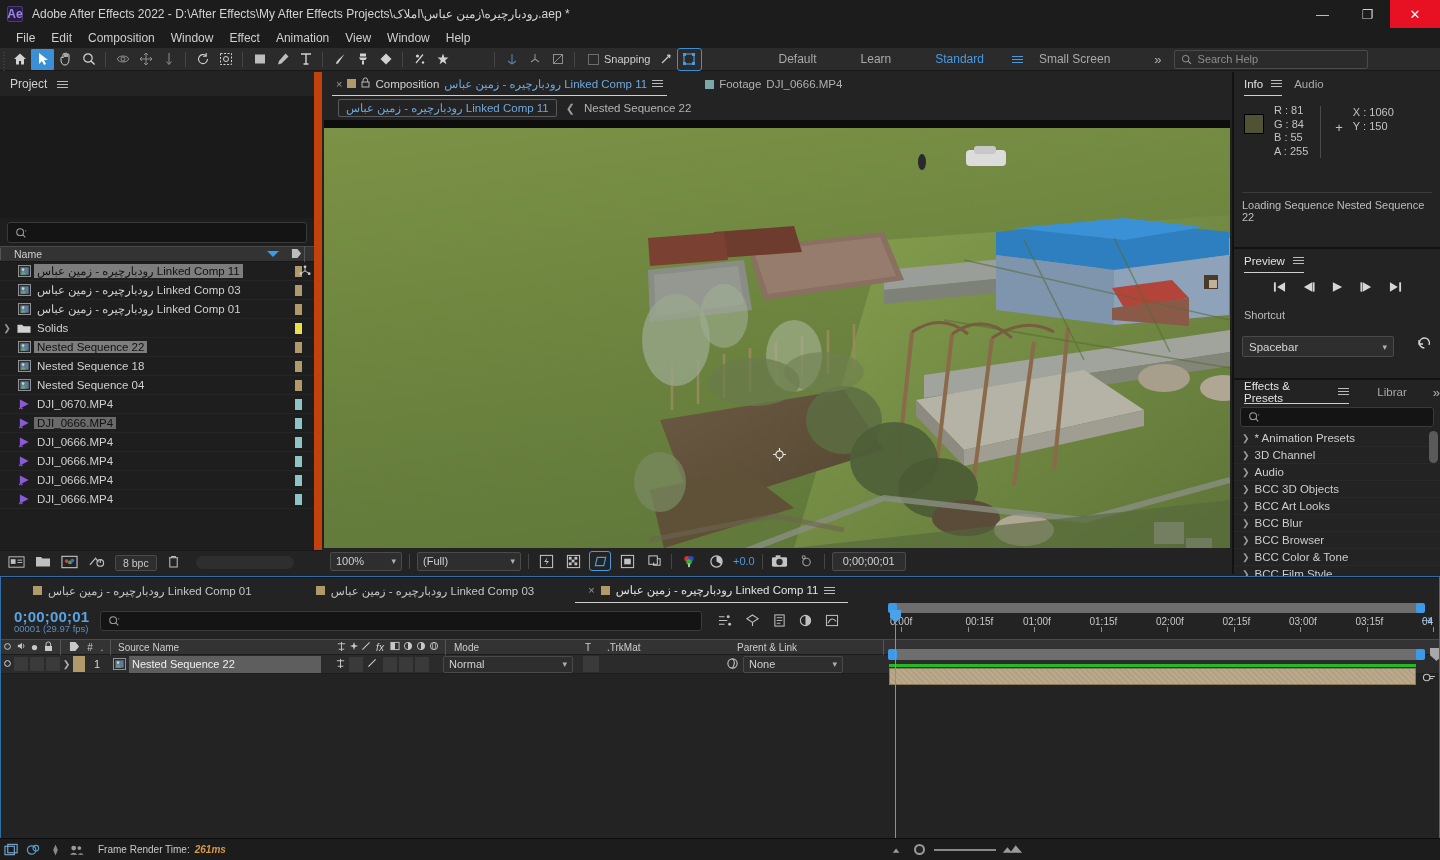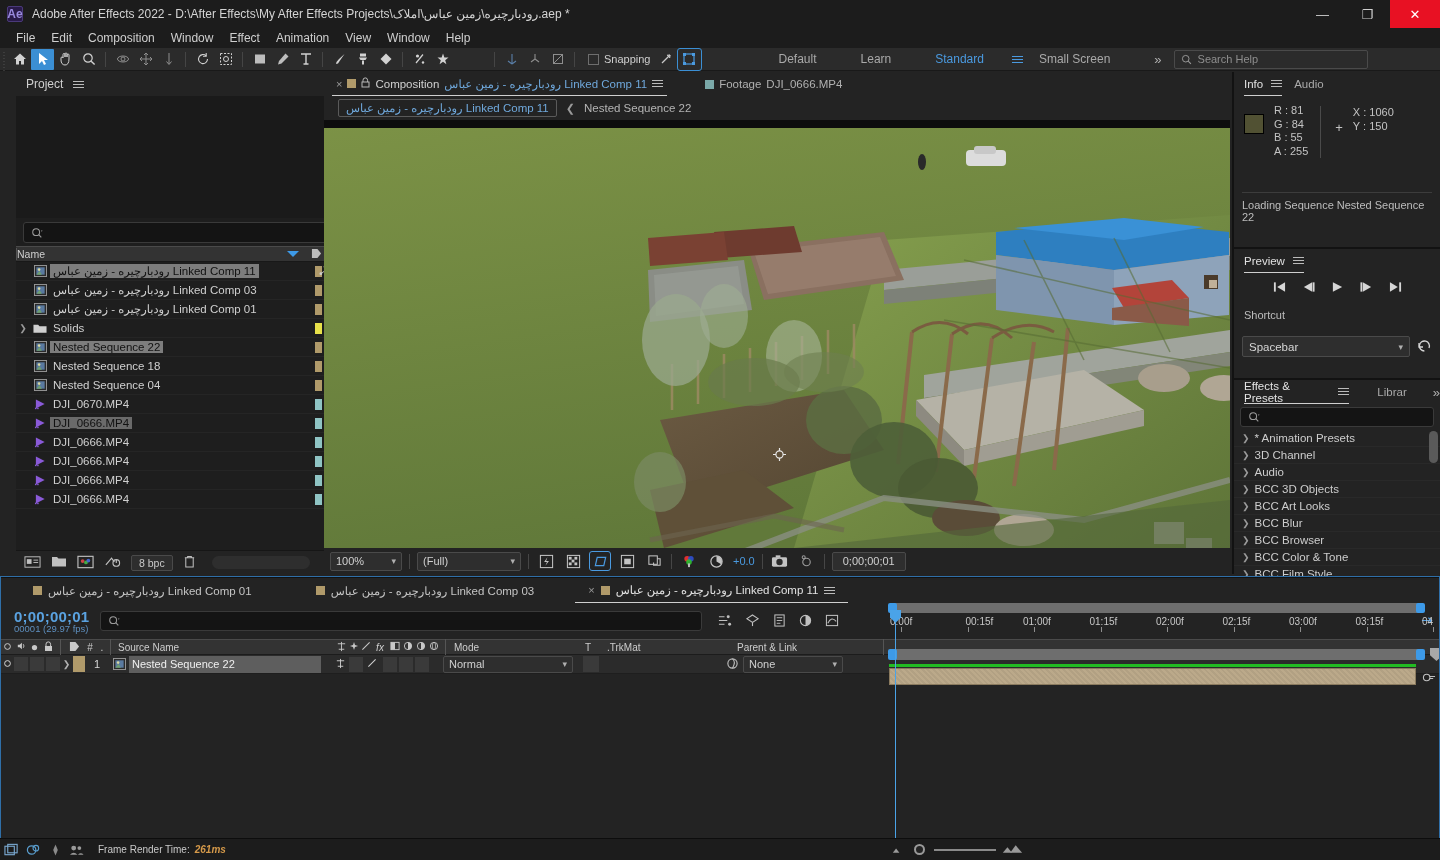--- a/index.html
+++ b/index.html
@@ -66,37 +66,37 @@
   .ws-item.sel { color: #4a9ae0; }
   .tb-chevrons { margin-left: 22px; color: #b0b0b0; font-size: 13px; letter-spacing: -1px; }
   .search-help {
     margin-left: 13px; width: 194px; height: 19px; background: #2b2b2b;
     border: 1px solid #4a4a4a; border-radius: 2px;
     display: flex; align-items: center; padding-left: 6px; gap: 6px; color: #8e8e8e;
   }
 
   
   .project-panel {
-    position: absolute; left: 16px; top: 72px; width: 322px; height: 502px;
-    background: #1e1e1e; border-right: 4px solid #c2410c;
+    position: absolute; left: 0; top: 72px; width: 322px; height: 502px;
+    background: #1e1e1e; border-right: 8px solid #c2410c;
   }
   .panel-tabbar { height: 24px; background: #232323; display: flex; align-items: center; padding-left: 10px; gap: 10px; }
   .panel-tab { font-size: 12px; color: #cfcfcf; }
   .hamburger { display: inline-flex; flex-direction: column; gap: 2px; }
   .hamburger i { display: block; width: 11px; height: 1px; background: #bbb; }
   .proj-thumb-area { height: 122px; background: #1a1a1a; }
   .proj-search {
     margin: 4px 7px 3px 7px; height: 21px; background: #141414; border: 1px solid #3a3a3a;
     border-radius: 3px; display: flex; align-items: center; padding-left: 7px; color: #9a9a9a;
   }
   .proj-colhead {
     height: 16px; background: #333333; display: flex; align-items: center;
     border-top: 1px solid #4a4a4a; border-bottom: 1px solid #181818; font-size: 10.5px; color: #cfcfcf;
   }
-  .proj-colhead .c-name { flex: 1; border-left: 1px solid #555; }
+  .proj-colhead .c-name { padding-left: 13px; flex: 1; border-left: 1px solid #555; }
   .proj-list { height: 288px; overflow: hidden; }
   .proj-row {
     height: 19px; display: flex; align-items: center; font-size: 11.5px; color: #d0d0d0;
     position: relative; border-bottom: 1px solid #252525;
   }
   .proj-row .disc { width: 14px; text-align: center; color: #999; font-size: 9px; }
   .proj-row .ico { width: 20px; display: flex; align-items: center; justify-content: center; }
   .proj-row .lbl { flex: 1; white-space: nowrap; overflow: hidden; }
   .proj-row .lbl-in { display: inline-block; padding: 0 3px; }
   .proj-row.sel .lbl-in { background: #7d7d7d; color: #111; }
@@ -156,21 +156,21 @@
   .info-body { height: 96px; padding: 8px 10px 0 10px; display: flex; gap: 10px; }
   .info-swatch { width: 20px; height: 20px; background: #515133; border: 1px solid #000; margin-top: 10px; }
   .rgba { font-size: 11px; line-height: 13.5px; color: #c3c3c3; }
   .info-divider { width: 1px; height: 52px; background: #4a4a4a; margin: 2px 4px 0 2px;}
   .xy { font-size: 11px; line-height: 13.5px; color: #c3c3c3; }
   .plus-mark { color: #c3c3c3; font-size: 13px; margin-top: 16px; }
   .info-status { border-top: 1px solid #3c3c3c; margin: 0 8px; padding-top: 6px; font-size: 11px; color: #bdbdbd; }
   .preview-sec { border-top: 2px solid #121212; }
   .prev-transport { display: flex; align-items: center; justify-content: center; gap: 16px; height: 30px; color: #d6d6d6; }
   .shortcut-lbl { padding: 6px 0 3px 10px; font-size: 11px; color: #bdbdbd; }
-  .shortcut-row { display: flex; align-items: center; gap: 6px; padding: 12px 8px; }
+  .shortcut-row { display: flex; align-items: flex-start; gap: 22px; padding: 12px 8px; }
   .shortcut-sel {
     flex: 1; height: 21px; background: #2e2e2e; border: 1px solid #4a4a4a; border-radius: 2px;
     display: flex; align-items: center; justify-content: space-between; padding: 0 6px; font-size: 11.5px; color: #d6d6d6;
   }
   .fx-sec { border-top: 2px solid #121212; margin-top: 9px; }
   .fx-tabbar { height: 24px; display: flex; align-items: center; padding-left: 10px; gap: 10px; }
   .fx-tab { font-size: 11.5px; color: #aaa; height: 24px; display: flex; align-items: center; gap: 8px; }
   .fx-tab.active { color: #e3e3e3; border-bottom: 1px solid #cfcfcf; }
   .fx-search {
     margin: 3px 6px; height: 20px; background: #141414; border: 1px solid #3a3a3a; border-radius: 3px;

